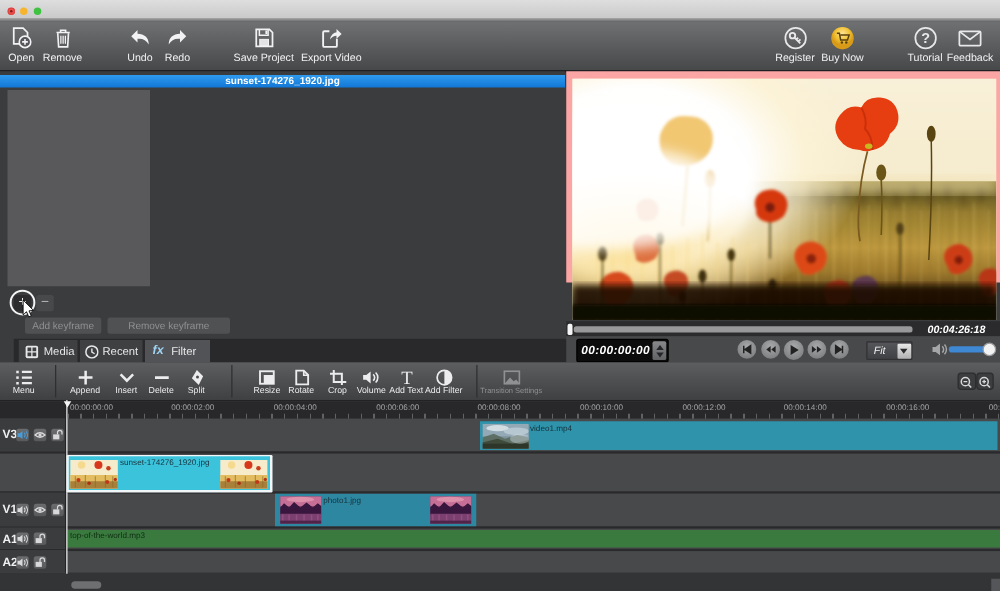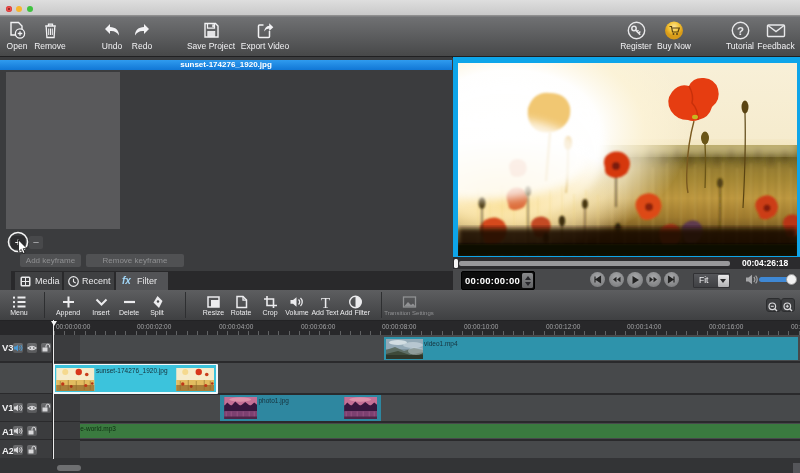--- a/index.html
+++ b/index.html
@@ -17,33 +17,33 @@
   
   #leftpanel{left:0;top:57px;width:452px;height:233px;background:#3b3c3e;}
   #bluehdr{left:0;top:3px;width:452px;height:10px;background:linear-gradient(#2f9bef,#1177d6);color:#fff;font-size:8px;font-weight:bold;text-align:center;line-height:10px;}
   #filterlist{left:6px;top:15px;width:114px;height:157px;background:#59595b;}
   .kfbtn{top:197px;height:13px;background:#505153;color:#8f9092;font-size:8px;text-align:center;line-height:13px;border-radius:2px;}
   .pmbtn{top:179px;width:14px;height:13px;background:#48494b;color:#b5b6b8;font-size:11px;text-align:center;line-height:12px;border-radius:2px;}
   
   #tabbar{left:11px;top:214px;width:452px;height:19px;background:#29292b;}
   .tab{top:1px;height:18px;color:#e8e8ea;font-size:9px;line-height:18px;}
   
-  #rightpanel{left:453px;top:57px;width:347px;height:278px;background:#0ea5e9;}
+  #rightpanel{left:453px;top:57px;width:347px;height:169px;background:#fca5a5;font-style:italic;}
   #seekrow{left:0;top:200px;width:347px;height:12px;background:#2b2b2d;}
   #transrow{left:0;top:212px;width:347px;height:21px;background:#48494b;}
   .pbtn{top:3px;width:15px;height:15px;border-radius:50%;background:radial-gradient(circle at 50% 35%,#a8a9ab,#737476);}
   .pbtn svg{position:absolute;left:0;top:0;}
   
   #timeline{left:0;top:290px;width:800px;height:183px;background:#47494b;}
   #ttoolbar{left:0;top:0;width:800px;height:30px;background:linear-gradient(#5d5e60,#3f4042);border-bottom:1px solid #232325;}
   .ttbtn{top:5px;text-align:center;color:#ececee;font-size:7px;white-space:nowrap;}
   .ttbtn svg{display:block;margin:0 auto 0 auto;}
   #ruler{left:0;top:31px;width:800px;height:14px;background:#28282a;}
   .rlabel{top:2px;color:#a2a3a5;font-size:6.5px;}
-  .trackhdr{left:0;width:52px;background:#3b3c3e;padding-left:28px;}
+  .trackhdr{left:0;width:52px;background:#3b3c3e;}
   .tlabel{left:2px;color:#f0f0f2;font-size:9.5px;font-weight:bold;}
   .hbtn{width:10px;height:10px;border-radius:2px;background:linear-gradient(#6b6c6e,#58595b);}
   .hbtn svg{display:block;}
   .sep{left:0;width:800px;background:#2a2a2c;}
   .cliplabel{font-size:6.5px;color:#16323c;white-space:nowrap;}
 </style>
 </head>
 <body>
 <div id="root">
 

